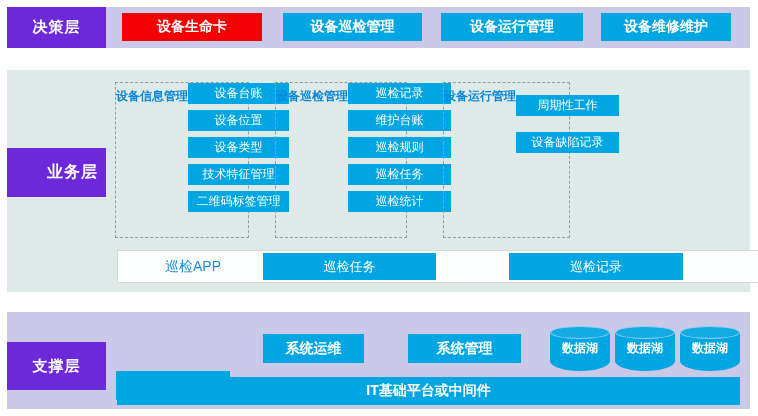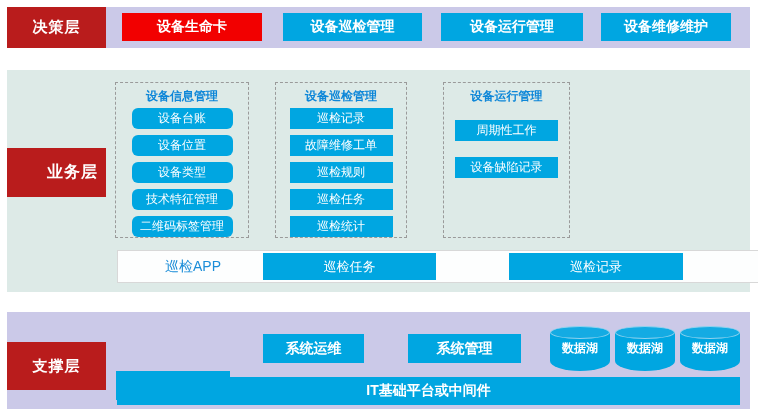--- a/index.html
+++ b/index.html
@@ -5,45 +5,45 @@
   * { margin:0; padding:0; box-sizing:border-box; }
   html,body { width:758px; height:416px; background:#ffffff;
     font-family:"Liberation Sans","DejaVu Sans",sans-serif; overflow:hidden; }
   .canvas { position:relative; width:758px; height:416px; background:#ffffff; }
 
   .band { position:absolute; left:7px; width:743px; }
   .band.decision { top:7px;  height:41px;  background:#cbc9e8; }
   .band.business { top:70px; height:222px; background:#ddeae7; }
   .band.support  { top:312px;height:97px;  background:#cbc9e8; }
 
-  .layer-label { position:absolute; background:#b91c1c; color:#fff; font-weight:bold;
+  .layer-label { position:absolute; background:#6d28d9; color:#fff; font-weight:bold;
     font-size:15px; display:flex; align-items:center; justify-content:center; letter-spacing:1px; }
   .decision .layer-label { left:0; top:0;    width:99px; height:41px; }
   .business .layer-label { left:0; top:78px; width:99px; height:49px; font-size:16px;padding-left:32px; }
   .support  .layer-label { left:0; top:30px; width:99px; height:48px; }
 
   .btn { position:absolute; display:flex; align-items:center; justify-content:center;
     background:#00a6e1; color:#fff; font-weight:bold; font-size:14px; border:none; }
   .decision .btn { top:6px; height:28px; }
   .btn.red  { left:115px; width:140px; background:#f20000; }
   .btn.d1   { left:276px; width:139px; }
   .btn.d2   { left:434px; width:142px; }
   .btn.d3   { left:594px; width:130px; }
 
   .group { position:absolute; top:12px; height:156px; border:1px dashed #9a9a9a;
-    display:flex; flex-direction:column; align-items:center; }
+    display:flex; flex-direction:row; align-items:flex-start; }
   .group.g1 { left:108px; width:134px; }
   .group.g2 { left:268px; width:132px; }
   .group.g3 { left:436px; width:127px; }
   .group.g4 { left:586px; width:135px; }
   .group-title { color:#0c86d8; font-weight:bold; font-size:12px; margin:5px 0 3px; white-space:nowrap; }
   .stack { display:flex; flex-direction:column; align-items:center; gap:6px; }
   .gbtn { display:flex; align-items:center; justify-content:center;
     background:#00a6e1; color:#fff; font-size:12px; height:21px; white-space:nowrap; }
-  .g1 .gbtn { width:101px;border-radius:6px; }
+  .g1 .gbtn { width:101px; }
   .g2 .gbtn { width:103px; }
   .g3 .stack { gap:16px; margin-top:12px; }
   .g3 .gbtn { width:103px; }
   .g4 .stack { gap:3px; }
   .g4 .gbtn { width:102px; height:16px; font-size:11px; }
 
   .app-row { position:absolute; left:110px; top:180px; width:708px; height:33px;
     background:#fdfefe; border:1px solid #d8d8d8; }
   .app-label { position:absolute; left:15px; top:0; width:120px; height:100%;
     display:flex; align-items:center; justify-content:center; color:#1b8dd8; font-size:14px; }
@@ -94,21 +94,21 @@
         <div class="gbtn">设备类型</div>
         <div class="gbtn">技术特征管理</div>
         <div class="gbtn">二维码标签管理</div>
       </div>
     </div>
 
     <div class="group g2">
       <div class="group-title">设备巡检管理</div>
       <div class="stack">
         <div class="gbtn">巡检记录</div>
-        <div class="gbtn">故障维修工单</div>
+        <div class="gbtn">维护台账</div>
         <div class="gbtn">巡检规则</div>
         <div class="gbtn">巡检任务</div>
         <div class="gbtn">巡检统计</div>
       </div>
     </div>
 
     <div class="group g3">
       <div class="group-title">设备运行管理</div>
       <div class="stack">
         <div class="gbtn">周期性工作</div>

